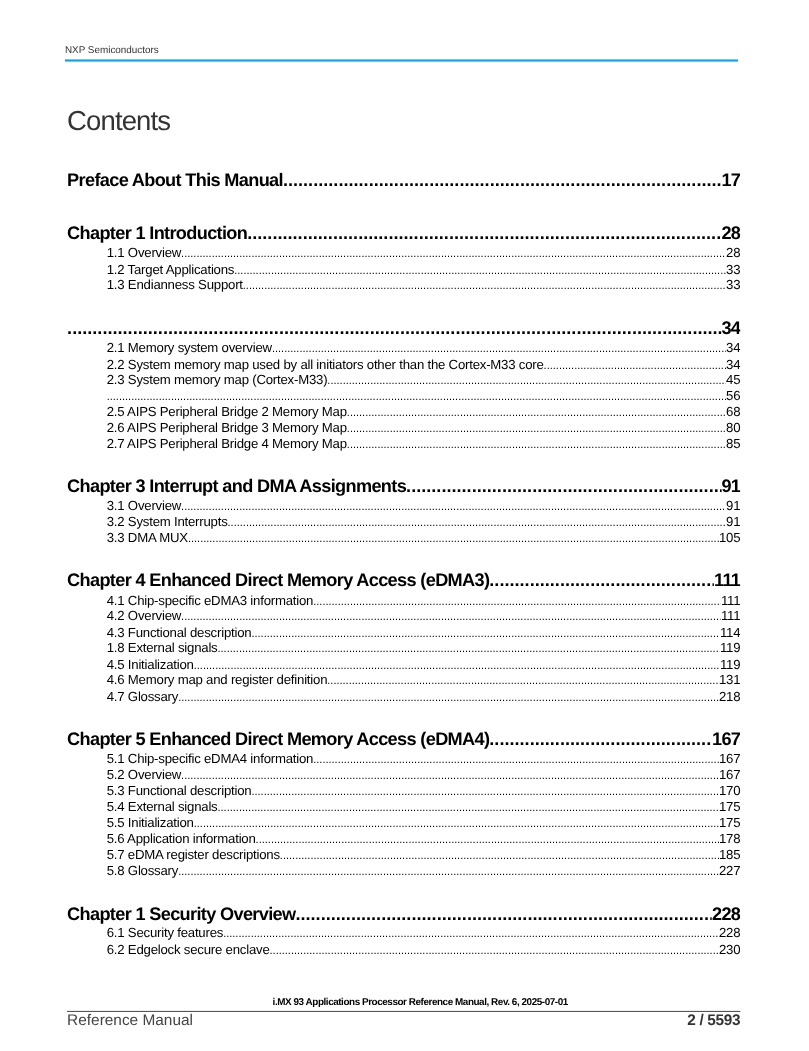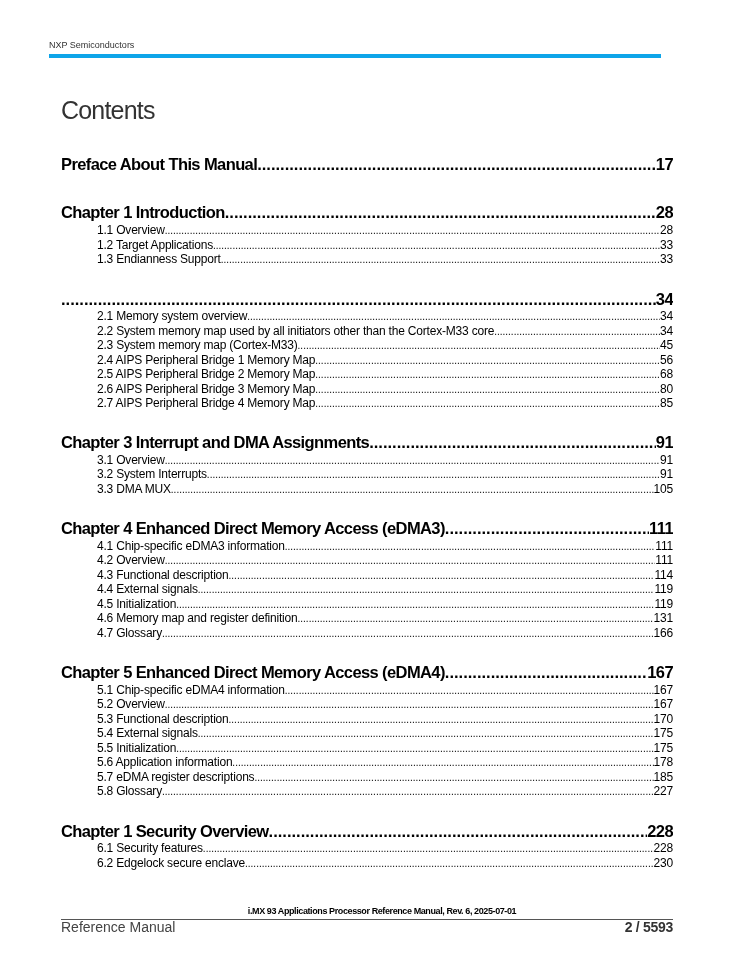--- a/index.html
+++ b/index.html
@@ -10,24 +10,24 @@
     body {
       width: 735px;
       height: 955px;
       position: relative;
       overflow: hidden;
       font-family: "Liberation Sans", sans-serif;
       color: #000;
     }
     .page-header {
       position: absolute;
-      left: 49px;
+      left: 59px;
       top: 40px;
       width: 612px;
-      border-bottom: 4px solid #0ea5e9;
+      border-bottom: 2px solid #0ea5e9;
       padding-bottom: 3px;
     }
     .page-header .company {
       font-size: 9px;
       color: #333;
       line-height: 11px;
     }
     .page-title {
       position: absolute;
       left: 61px;
@@ -176,21 +176,20 @@
     <span class="title">2.2 System memory map used by all initiators other than the Cortex-M33 core</span>
     <span class="dots"></span>
     <span class="page">34</span>
   </div>
   <div class="toc-entry section" style="top:338px">
     <span class="title">2.3 System memory map (Cortex-M33)</span>
     <span class="dots"></span>
     <span class="page">45</span>
   </div>
   <div class="toc-entry section" style="top:353px">
-    <span class="title">2.4 AIPS Peripheral Bridge 1 Memory Map</span>
     <span class="dots"></span>
     <span class="page">56</span>
   </div>
   <div class="toc-entry section" style="top:367px">
     <span class="title">2.5 AIPS Peripheral Bridge 2 Memory Map</span>
     <span class="dots"></span>
     <span class="page">68</span>
   </div>
   <div class="toc-entry section" style="top:382px">
     <span class="title">2.6 AIPS Peripheral Bridge 3 Memory Map</span>
@@ -238,38 +237,38 @@
     <span class="title">4.2 Overview</span>
     <span class="dots"></span>
     <span class="page">111</span>
   </div>
   <div class="toc-entry section" style="top:568px">
     <span class="title">4.3 Functional description</span>
     <span class="dots"></span>
     <span class="page">114</span>
   </div>
   <div class="toc-entry section" style="top:582px">
-    <span class="title">4.4 External signals</span>
+    <span class="title">1.8 External signals</span>
     <span class="dots"></span>
     <span class="page">119</span>
   </div>
   <div class="toc-entry section" style="top:597px">
     <span class="title">4.5 Initialization</span>
     <span class="dots"></span>
     <span class="page">119</span>
   </div>
   <div class="toc-entry section" style="top:611px">
     <span class="title">4.6 Memory map and register definition</span>
     <span class="dots"></span>
     <span class="page">131</span>
   </div>
   <div class="toc-entry section" style="top:626px">
     <span class="title">4.7 Glossary</span>
     <span class="dots"></span>
-    <span class="page">166</span>
+    <span class="page">218</span>
   </div>
 
   <div class="toc-entry chapter" style="top:663px">
     <span class="title">Chapter 5 Enhanced Direct Memory Access (eDMA4)</span>
     <span class="dots"></span>
     <span class="page">167</span>
   </div>
   <div class="toc-entry section" style="top:683px">
     <span class="title">5.1 Chip-specific eDMA4 information</span>
     <span class="dots"></span>

